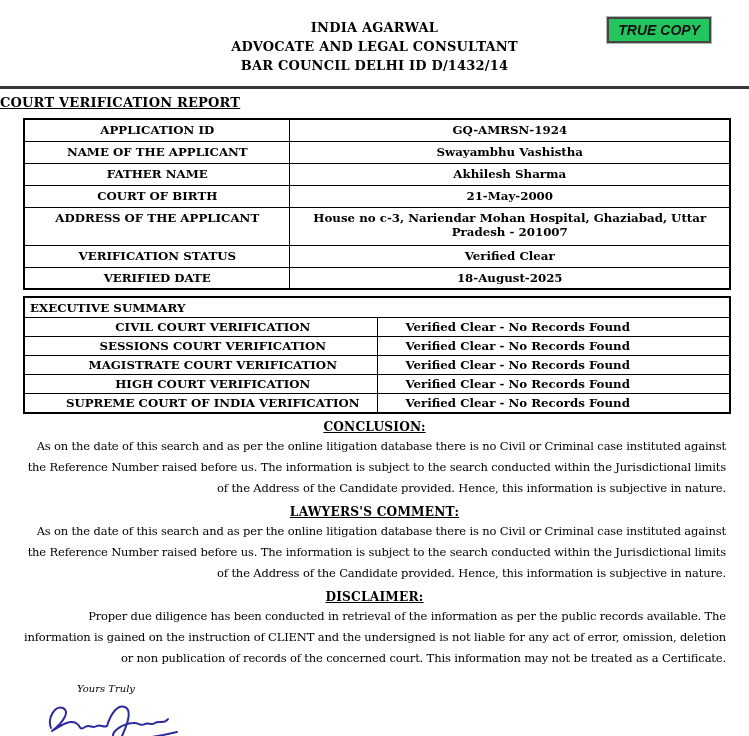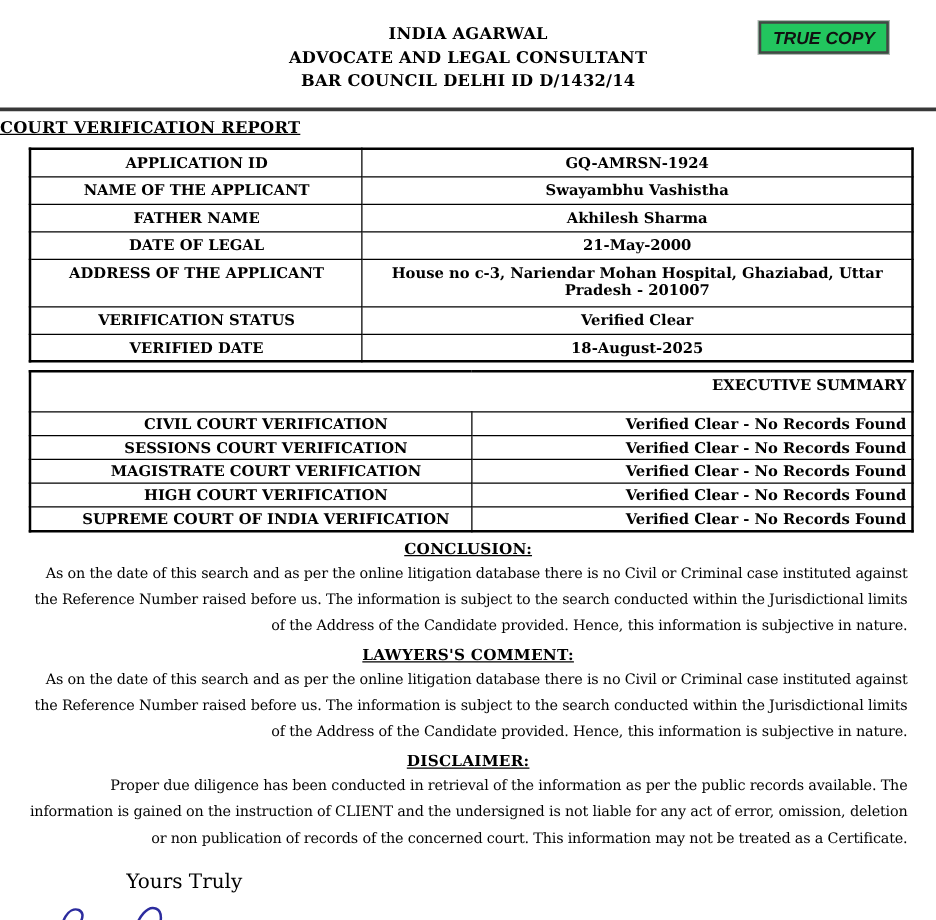--- a/index.html
+++ b/index.html
@@ -37,38 +37,38 @@
 
   
   table { border-collapse: collapse; margin: 8px 23px 0 23px; width: 708px; table-layout: fixed; }
   table, td, th { border: 1px solid #000; }
   table { border-width: 2px; }
   td, th { font-size: 11.8px; font-weight: bold; padding: 3px 4px 2px 5px; vertical-align: top; overflow: hidden; text-align: center; }
   .col-label { width: 265px; }
   .details td { height: 22px; }
   .details tr.tall td { height: 38px; }
   .exec { margin-top: 6px; }
-  .exec th { text-align: right; height: 32px; margin-left: 46px; }
+  .exec th { text-align: left; height: 20px; margin-left: 46px; }
   .exec td { height: 18px; padding-top: 2px; padding-left: 28px; }
-  .exec td.val { text-align: right; }
+  .exec td.val { text-align: left; }
 
   
   .section { margin: 5px 23px 0 23px; }
   .section .heading {
     font-size: 12.2px; font-weight: bold; text-decoration: underline;
     margin-top: 6px; letter-spacing: .2px; text-align: center;
   }
   .section p {
     font-size: 11.5px; letter-spacing: -0.15px;
     line-height: 21px; margin-top: 2px; text-align: right;
   }
 
   
   .closing { margin: 14px 23px 0 23px; }
-  .yours-truly { font-size: 16px; margin-left: 78px; }
+  .yours-truly { font-size: 10px; margin-left: 54px; font-style: italic; }
   .signature { display: block; margin: 4px 0 0 14px; }
 </style>
 </head>
 <body>
 
 <div class="page">
 
   <div class="stamp">TRUE COPY</div>
 
   <div class="letterhead">
@@ -89,21 +89,21 @@
       </tr>
       <tr>
         <td class="col-label">NAME OF THE APPLICANT</td>
         <td>Swayambhu Vashistha</td>
       </tr>
       <tr>
         <td class="col-label">FATHER NAME</td>
         <td>Akhilesh Sharma</td>
       </tr>
       <tr>
-        <td class="col-label">DATE OF LEGAL</td>
+        <td class="col-label">COURT OF BIRTH</td>
         <td>21-May-2000</td>
       </tr>
       <tr class="tall">
         <td class="col-label">ADDRESS OF THE APPLICANT</td>
         <td>House no c-3, Nariendar Mohan Hospital, Ghaziabad, Uttar Pradesh - 201007</td>
       </tr>
       <tr>
         <td class="col-label">VERIFICATION STATUS</td>
         <td>Verified Clear</td>
       </tr>

